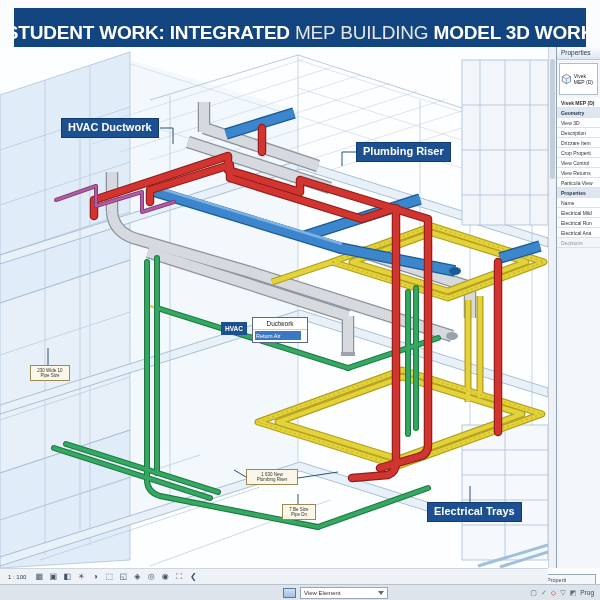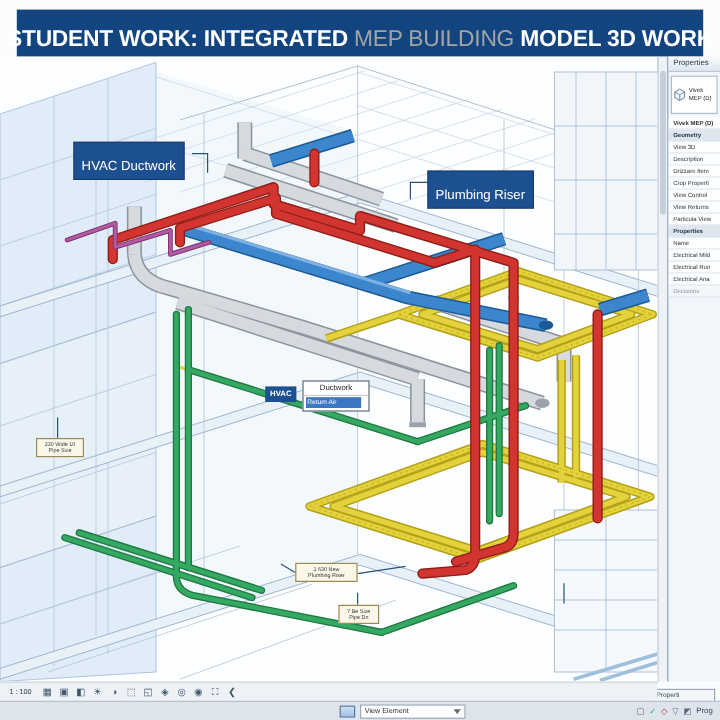--- a/index.html
+++ b/index.html
@@ -15,29 +15,29 @@
   *{margin:0;padding:0;box-sizing:border-box;}
   html,body{width:600px;height:600px;overflow:hidden;background:#ffffff;
     font-family:"Liberation Sans", sans-serif;}
   .stage{position:relative;width:600px;height:600px;background:#fbfcfe;}
 
   
   .banner{position:absolute;left:14px;right:14px;top:8px;height:53px;
     background:var(--banner-bg);border-bottom:3px solid #0d3764;
     display:flex;align-items:center;justify-content:center;
     color:#fff;font-size:19px;font-weight:bold;letter-spacing:-0.2px;white-space:pre;}
-  .banner .lt{color:#a3a3a3;font-weight:normal;}
+  .banner .lt{color:#e5e5e5;font-weight:normal;}
 
   
   .canvas{position:absolute;left:0;top:47px;width:548px;height:521px;background:#fdfeff;overflow:hidden;}
   .canvas svg{position:absolute;left:0;top:0;}
 
   
   .callout{position:absolute;background:var(--callout-bg);color:#fff;font-size:11px;
-    font-weight:normal;padding:14px 6px 3px;line-height:13px;box-shadow:0 0 0 1px #143b6e;}
+    font-weight:bold;padding:2px 6px 3px;line-height:13px;box-shadow:0 0 0 1px #143b6e;}
   .co-hvac{left:62px;top:72px;}
   .co-plumb{left:357px;top:96px;}
   .co-elec{left:428px;top:456px;}
   .chip{position:absolute;left:221px;top:275px;background:var(--callout-bg);color:#fff;
     font-size:6.5px;font-weight:bold;padding:3px 4px;}
   .editbox{position:absolute;left:252px;top:270px;width:56px;background:#fff;
     border:1.5px solid #5a6b7d;text-align:center;}
   .editbox .l1{font-size:6.5px;color:#222;padding:2px 1px;border-bottom:1px solid #c8cfd6;}
   .editbox .l2{font-size:5.5px;color:#fff;background:#3b78c3;padding:1.5px 1px;margin:1px 6px 2px 2px;text-align:left;}
 
@@ -266,20 +266,21 @@
         <path d="M470,503 L470,486"></path>
         <path d="M48,365 L48,348"></path>
         <path d="M246,477 L234,470"></path>
         <path d="M298,478 L338,472"></path>
         <path d="M298,504 L298,494"></path>
       </g>
     </svg>
 
     <div class="callout co-hvac">HVAC Ductwork</div>
     <div class="callout co-plumb">Plumbing Riser</div>
+    <div class="callout co-elec">Electrical Trays</div>
 
     <div class="chip">HVAC</div>
     <div class="editbox">
       <div class="l1">Ductwork</div>
       <div class="l2">Return Air</div>
     </div>
 
     <div class="mini-tag mt1">
       <div>230 Wide 10</div>
       <div>Pipe Size</div>

